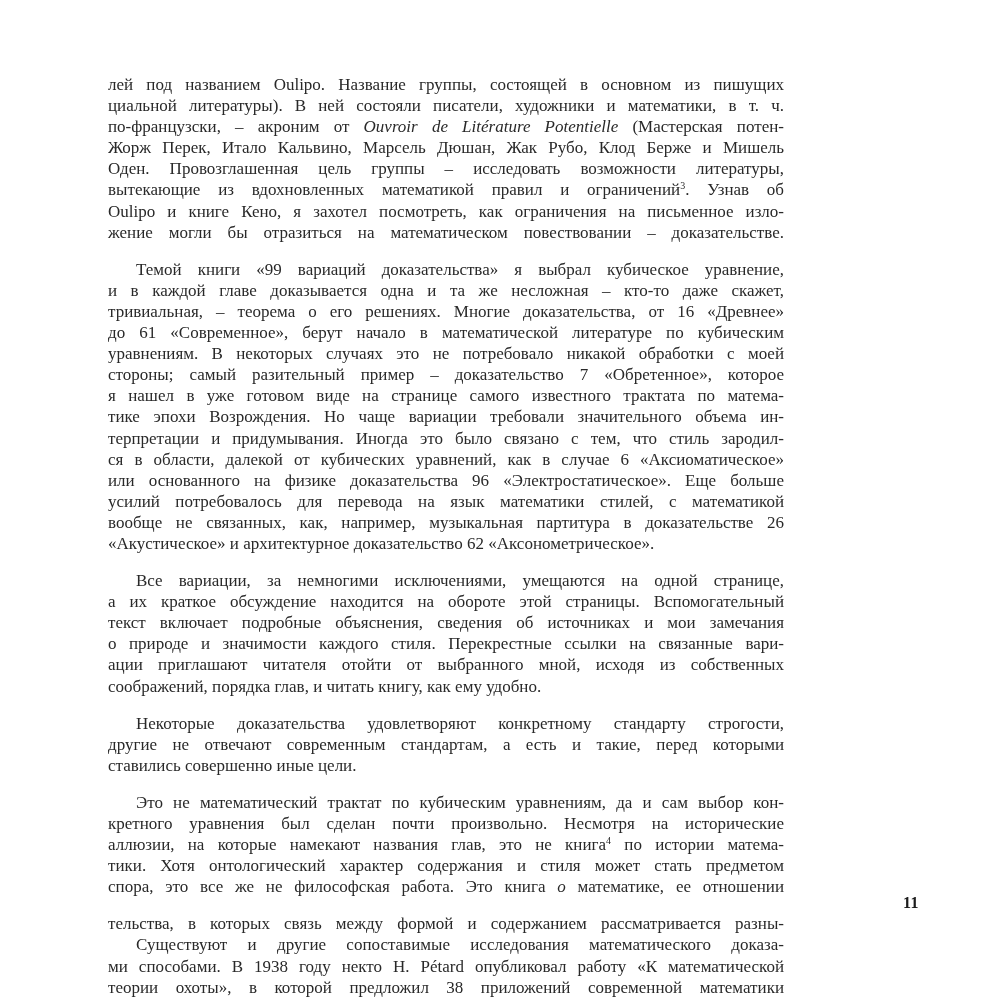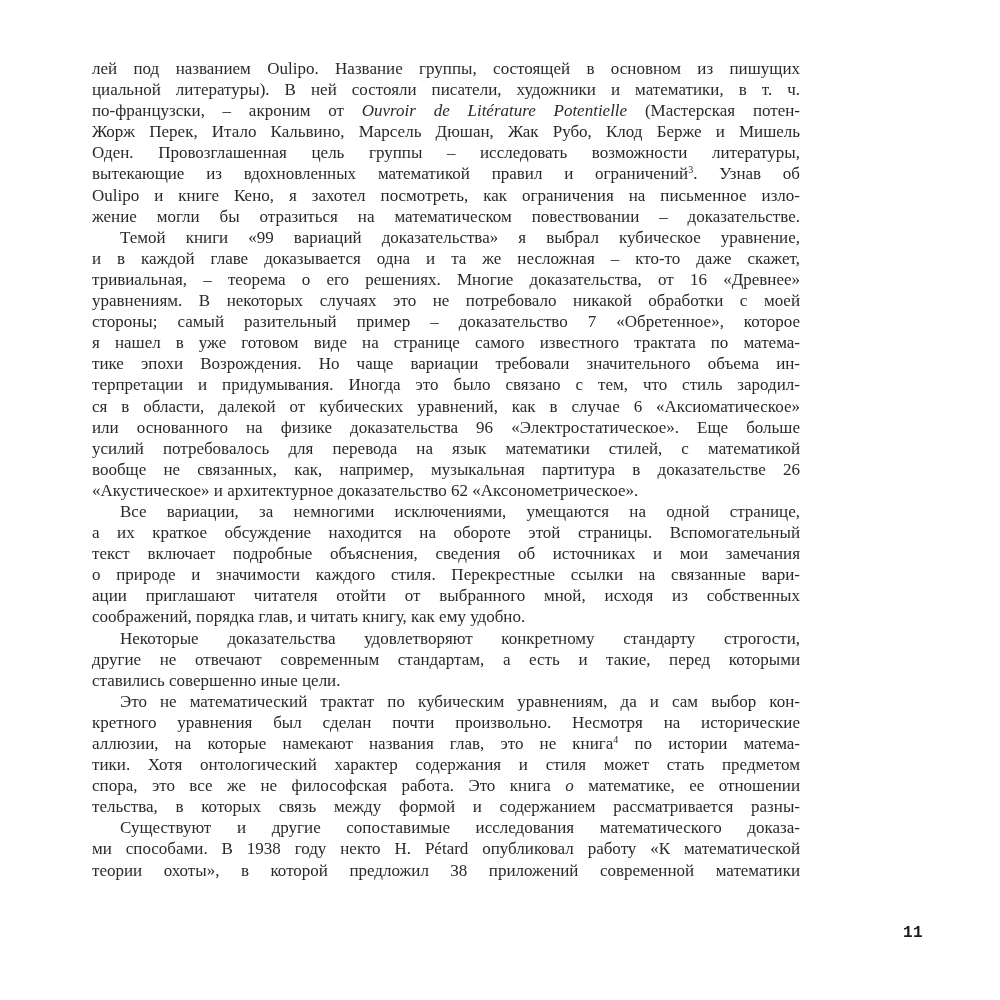--- a/index.html
+++ b/index.html
@@ -17,21 +17,21 @@
   .text-block {
     position: absolute;
     left: 92px;
     top: 58px;
     width: 708px;
     color: #292929;
     font-size: 17px;
     line-height: 21.1px;
   }
   .para {
-    margin: 0;
+    margin: 16px;
     padding: 0;
   }
   .line {
     height: 21.1px;
     text-align: justify;
     text-align-last: justify;
     white-space: normal;
   }
   .line.last {
     text-align: right;
@@ -47,46 +47,46 @@
     font-size: 10px;
     vertical-align: 6px;
     line-height: 0;
   }
   .page-number {
     position: absolute;
     left: 903px;
     top: 894px;
     width: 34px;
     text-align: left;
-    font-family: Liberation Mono, monospace;
+    font-family: Liberation Serif, serif;
     font-weight: 600;
     font-size: 16px;
     letter-spacing: 0.5px;
     color: #1c1c1c;
-    margin-top: 30px;
   }
 </style>
 </head>
 <body>
 
 <div class="text-block">
     <div class="para">
       <div class="line"><span>лей под названием Oulipo. Название группы, состоящей в основном из пишущих</span></div>
       <div class="line"><span>циальной литературы). В ней состояли писатели, художники и математики, в т. ч.</span></div>
       <div class="line"><span>по-французски, – акроним от </span><span class="it">Ouvroir de Litérature Potentielle</span><span> (Мастерская потен-</span></div>
       <div class="line"><span>Жорж Перек, Итало Кальвино, Марсель Дюшан, Жак Рубо, Клод Берже и Мишель</span></div>
       <div class="line"><span>Оден. Провозглашенная цель группы – исследовать возможности литературы,</span></div>
       <div class="line"><span>вытекающие из вдохновленных математикой правил и ограничений</span><span class="sup">3</span><span>. Узнав об</span></div>
       <div class="line"><span>Oulipo и книге Кено, я захотел посмотреть, как ограничения на письменное изло-</span></div>
       <div class="line"><span>жение могли бы отразиться на математическом повествовании – доказательстве.</span></div>
     </div>
     <div class="para">
       <div class="line indent"><span>Темой книги «99 вариаций доказательства» я выбрал кубическое уравнение,</span></div>
       <div class="line"><span>и в каждой главе доказывается одна и та же несложная – кто-то даже скажет,</span></div>
       <div class="line"><span>тривиальная, – теорема о его решениях. Многие доказательства, от 16 «Древнее»</span></div>
+      <div class="line"><span>до 61 «Современное», берут начало в математической литературе по кубическим</span></div>
       <div class="line"><span>уравнениям. В некоторых случаях это не потребовало никакой обработки с моей</span></div>
       <div class="line"><span>стороны; самый разительный пример – доказательство 7 «Обретенное», которое</span></div>
       <div class="line"><span>я нашел в уже готовом виде на странице самого известного трактата по матема-</span></div>
       <div class="line"><span>тике эпохи Возрождения. Но чаще вариации требовали значительного объема ин-</span></div>
       <div class="line"><span>терпретации и придумывания. Иногда это было связано с тем, что стиль зародил-</span></div>
       <div class="line"><span>ся в области, далекой от кубических уравнений, как в случае 6 «Аксиоматическое»</span></div>
       <div class="line"><span>или основанного на физике доказательства 96 «Электростатическое». Еще больше</span></div>
       <div class="line"><span>усилий потребовалось для перевода на язык математики стилей, с математикой</span></div>
       <div class="line"><span>вообще не связанных, как, например, музыкальная партитура в доказательстве 26</span></div>
       <div class="line last"><span>«Акустическое» и архитектурное доказательство 62 «Аксонометрическое».</span></div>

